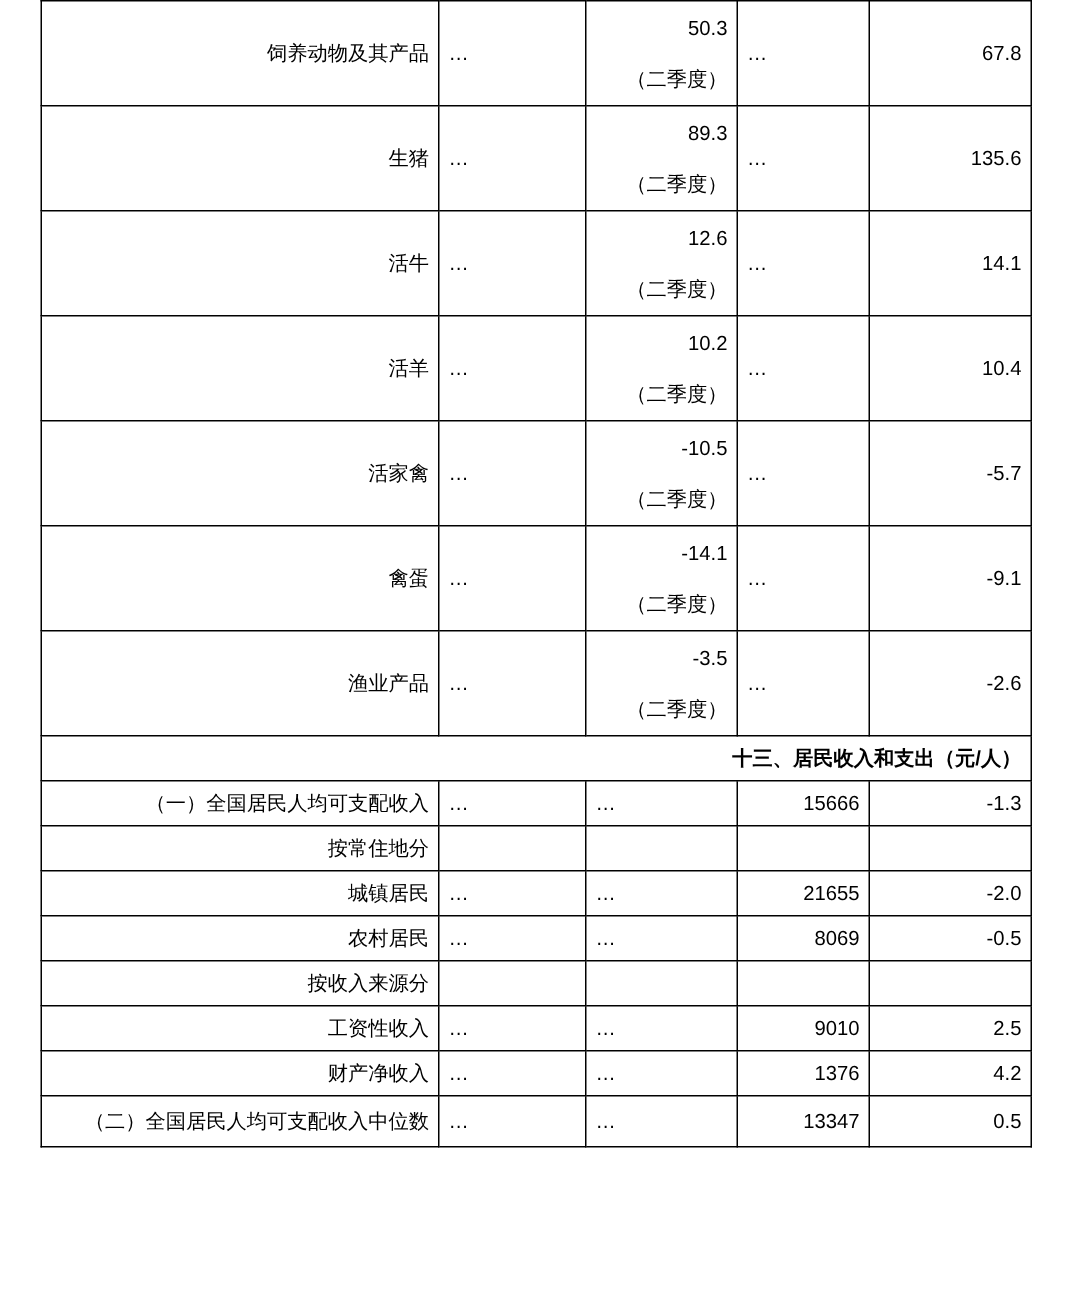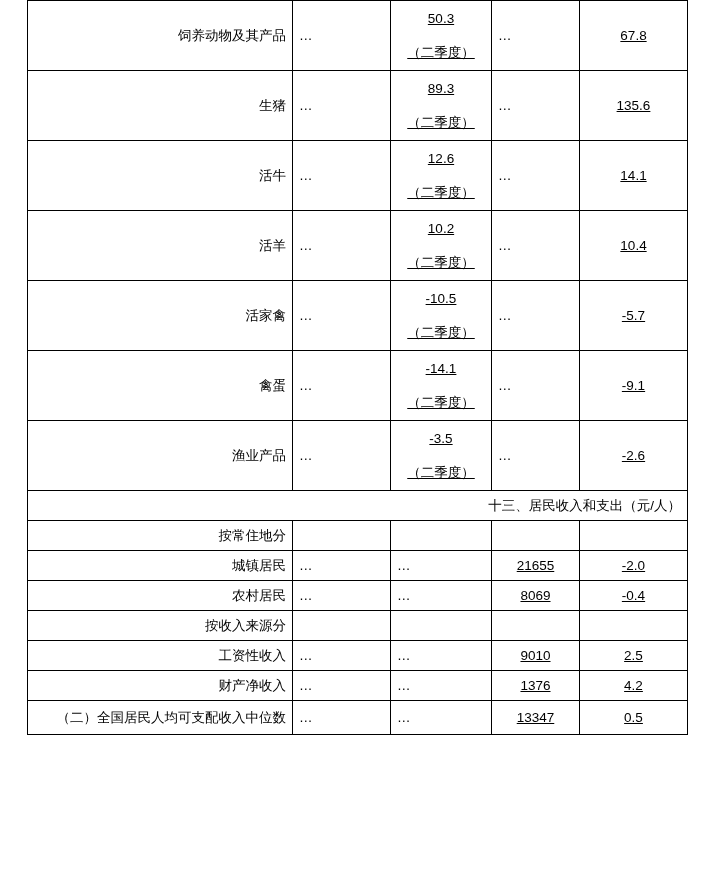--- a/index.html
+++ b/index.html
@@ -33,36 +33,36 @@
     word-wrap: break-word;
   }
   
   col.c0 { width: 265px; }
   col.c1 { width: 98px; }
   col.c2 { width: 101px; }
   col.c3 { width: 88px; }
   col.c4 { width: 108px; }
 
   td.label { text-align: right; }
-  td.val { text-align: center; text-decoration: underline; }
+  td.val { text-align: right; }
   td.dots { text-align: left; }
 
   .tall { height: 70px; }
   .short { height: 30px; }
   .mid { height: 34px; }
 
   .twoline-first {
     display: block;
     margin-bottom: 14px;
   }
   .twoline-second {
     display: block;
   }
   .section-head {
-    font-weight: normal;
+    font-weight: bold;
   }
   .indent1 { padding-left: 20px; }
 </style>
 </head>
 <body>
 
 <div class="page">
   <table class="stat">
     <colgroup>
       <col class="c0">
@@ -146,20 +146,27 @@
           <span class="twoline-second">（二季度）</span>
         </td>
         <td class="dots">…</td>
         <td class="val">-2.6</td>
       </tr>
 
       <tr class="short">
         <td class="label section-head" colspan="5">十三、居民收入和支出（元/人）</td>
       </tr>
 
+      <tr class="short">
+        <td class="label">（一）全国居民人均可支配收入</td>
+        <td class="dots">…</td>
+        <td class="dots">…</td>
+        <td class="val">15666</td>
+        <td class="val">-1.3</td>
+      </tr>
 
       <tr class="short">
         <td class="label">按常住地分</td>
         <td class="dots"></td>
         <td class="dots"></td>
         <td class="val"></td>
         <td class="val"></td>
       </tr>
 
       <tr class="short">
@@ -168,21 +175,21 @@
         <td class="dots">…</td>
         <td class="val">21655</td>
         <td class="val">-2.0</td>
       </tr>
 
       <tr class="short">
         <td class="label indent1">农村居民</td>
         <td class="dots">…</td>
         <td class="dots">…</td>
         <td class="val">8069</td>
-        <td class="val">-0.4</td>
+        <td class="val">-0.5</td>
       </tr>
 
       <tr class="short">
         <td class="label">按收入来源分</td>
         <td class="dots"></td>
         <td class="dots"></td>
         <td class="val"></td>
         <td class="val"></td>
       </tr>
 

